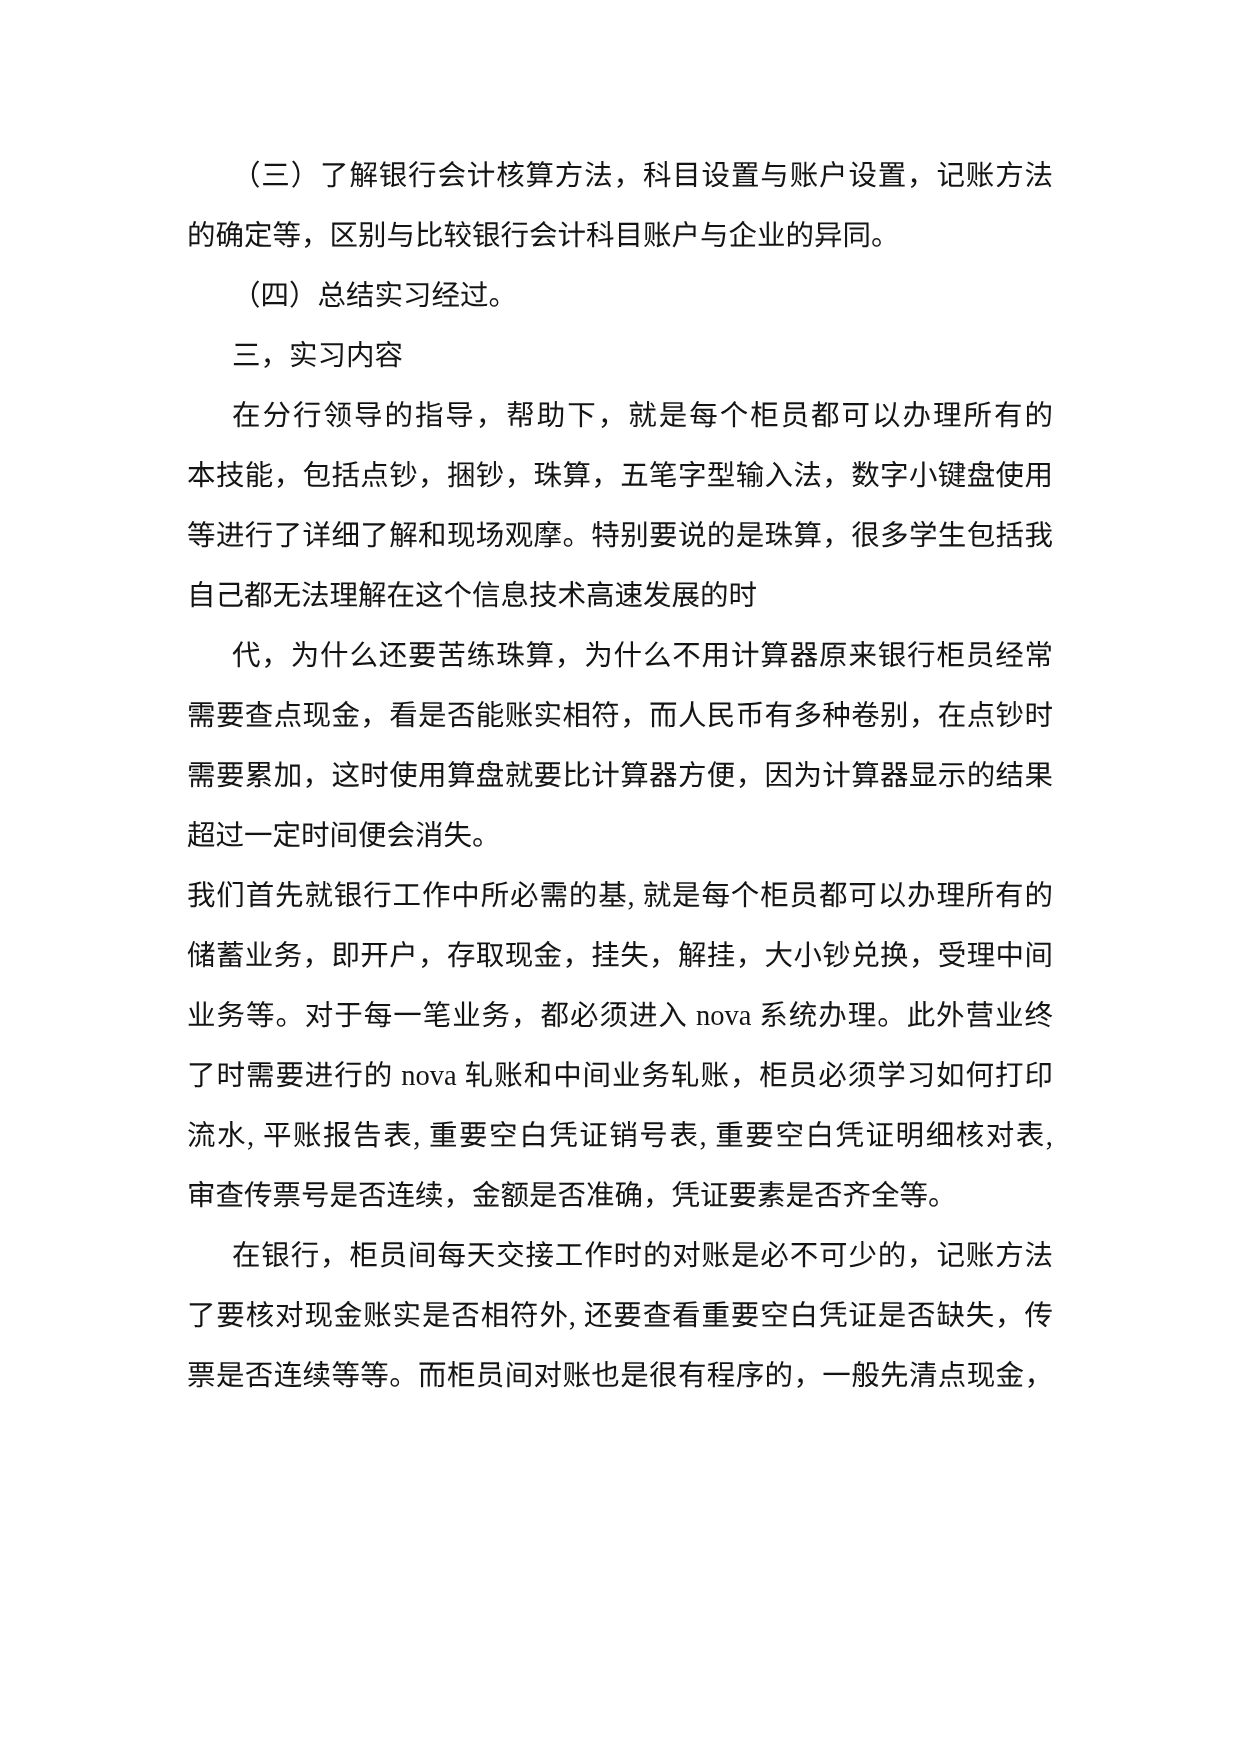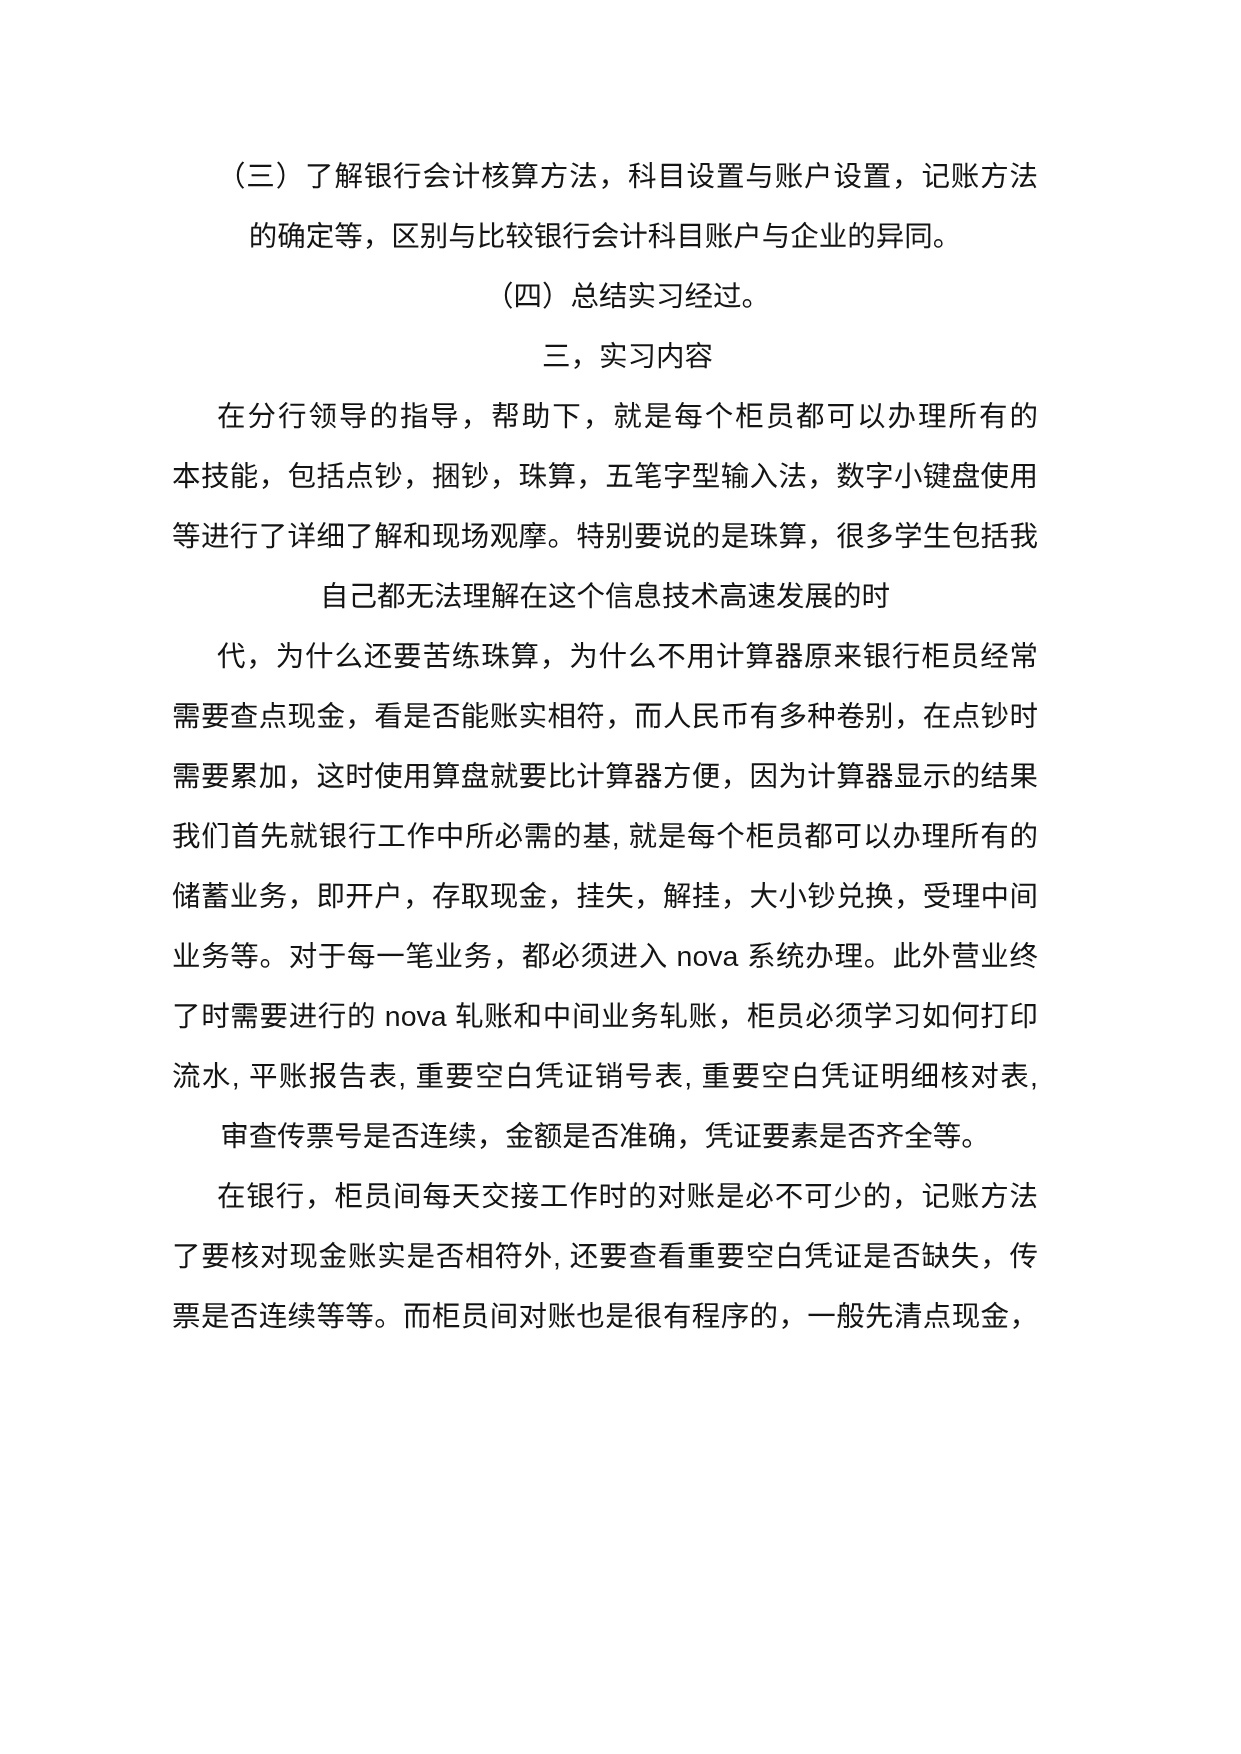--- a/index.html
+++ b/index.html
@@ -9,33 +9,33 @@
   }
   .page {
     position: relative;
     width: 1241px;
     height: 1754px;
     background: #ffffff;
     overflow: hidden;
   }
   .text-block {
     position: absolute;
-    left: 172px;
+    left: 187px;
     top: 146px;
     width: 866px;
-    font-family: Liberation Sans, sans-serif;
+    font-family: Liberation Serif, serif;
     font-size: 28.5px;
     line-height: 60px;
     color: #141414;
     letter-spacing: 0;
   }
   .line {
     height: 60px;
     overflow: hidden;
-    text-align: center;
+    text-align: left;
     white-space: normal;
   }
   .line.full {
     text-align: justify;
     text-align-last: justify;
   }
   .line.indent {
     text-indent: 45px;
   }
 </style>
@@ -48,20 +48,21 @@
       <div class="line">的确定等，区别与比较银行会计科目账户与企业的异同。</div>
       <div class="line indent">（四）总结实习经过。</div>
       <div class="line indent">三，实习内容</div>
       <div class="line indent full">在分行领导的指导，帮助下，就是每个柜员都可以办理所有的</div>
       <div class="line full">本技能，包括点钞，捆钞，珠算，五笔字型输入法，数字小键盘使用</div>
       <div class="line full">等进行了详细了解和现场观摩。特别要说的是珠算，很多学生包括我</div>
       <div class="line">自己都无法理解在这个信息技术高速发展的时</div>
       <div class="line indent full">代，为什么还要苦练珠算，为什么不用计算器原来银行柜员经常</div>
       <div class="line full">需要查点现金，看是否能账实相符，而人民币有多种卷别，在点钞时</div>
       <div class="line full">需要累加，这时使用算盘就要比计算器方便，因为计算器显示的结果</div>
+      <div class="line">超过一定时间便会消失。</div>
       <div class="line full">我们首先就银行工作中所必需的基, 就是每个柜员都可以办理所有的</div>
       <div class="line full">储蓄业务，即开户，存取现金，挂失，解挂，大小钞兑换，受理中间</div>
       <div class="line full">业务等。对于每一笔业务，都必须进入 nova 系统办理。此外营业终</div>
       <div class="line full">了时需要进行的 nova 轧账和中间业务轧账，柜员必须学习如何打印</div>
       <div class="line full">流水, 平账报告表, 重要空白凭证销号表, 重要空白凭证明细核对表,</div>
       <div class="line">审查传票号是否连续，金额是否准确，凭证要素是否齐全等。</div>
       <div class="line indent full">在银行，柜员间每天交接工作时的对账是必不可少的，记账方法</div>
       <div class="line full">了要核对现金账实是否相符外, 还要查看重要空白凭证是否缺失，传</div>
       <div class="line full">票是否连续等等。而柜员间对账也是很有程序的，一般先清点现金，</div>
     </div>

